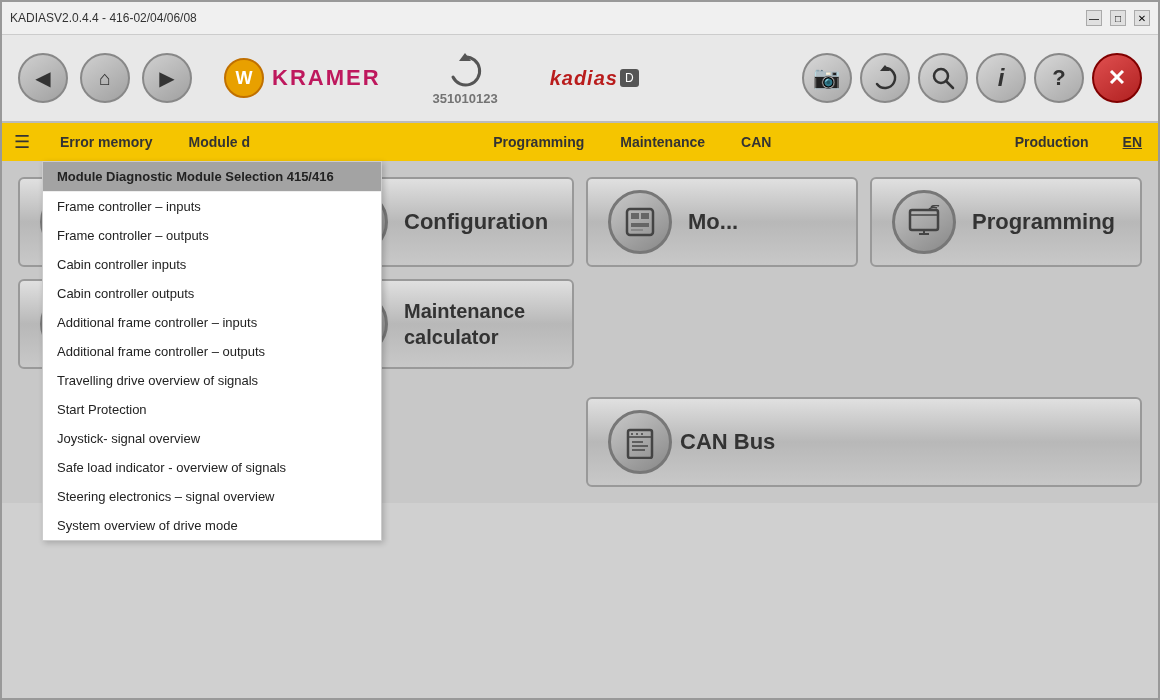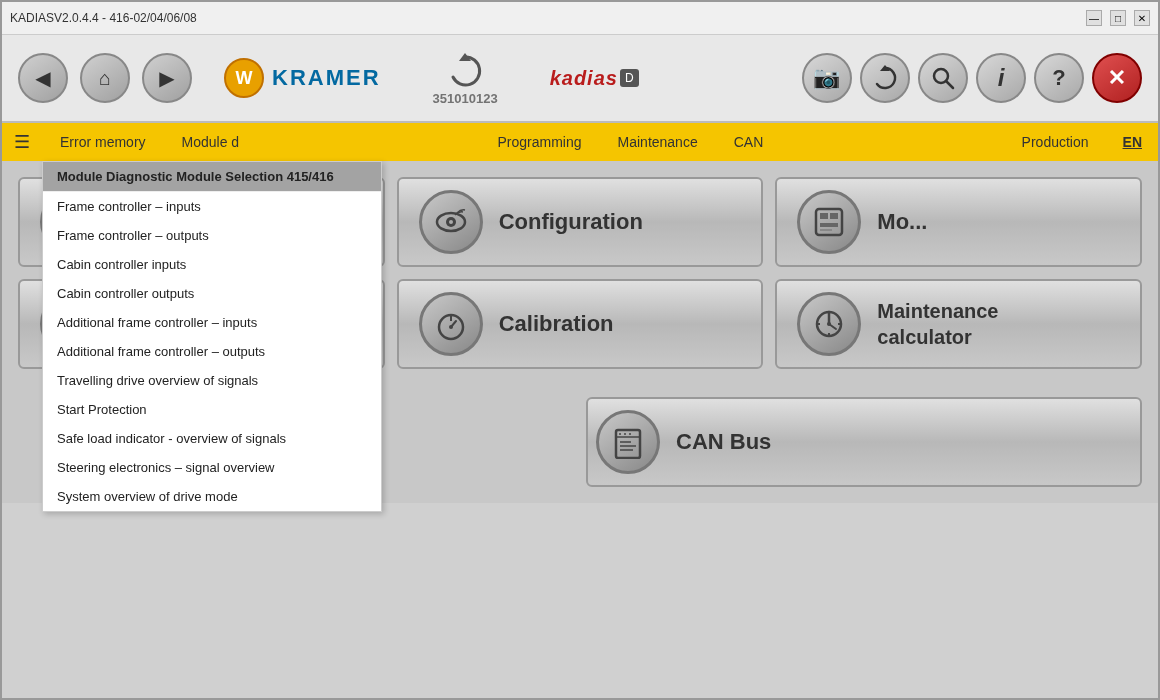--- a/index.html
+++ b/index.html
@@ -80,21 +80,21 @@
       align-items: center;
       justify-content: center;
       font-weight: bold;
       font-size: 18px;
       color: white;
       border: 2px solid #c07000;
     }
     #kramer-text {
       font-size: 22px;
       font-weight: bold;
-      color: #0369a1;
+      color: #be185d;
       letter-spacing: 2px;
     }
     #serial-area {
       display: flex;
       flex-direction: column;
       align-items: center;
       margin: 0 20px;
     }
     .refresh-icon-svg {
       width: 40px;
@@ -157,21 +157,21 @@
       cursor: pointer;
       font-size: 18px;
       color: #333;
     }
     .nav-item {
       padding: 0 18px;
       height: 38px;
       display: flex;
       align-items: center;
       font-size: 14px;
-      font-weight: normal;
+      font-weight: bold;
       color: #333;
       cursor: pointer;
       white-space: nowrap;
     }
     .nav-spacer {
       flex: 1;
     }
     .nav-lang {
       padding: 0 16px;
       font-size: 14px;
@@ -203,21 +203,21 @@
       background: #a3a3a3;
       border-bottom: 1px solid #eee;
     }
 
     
     #main {
       background: #c8c8c8;
       height: calc(700px - 28px - 88px - 38px);
       padding: 16px;
       display: grid;
-      grid-template-columns: 1fr 1fr 1fr;
+      grid-template-columns: 1fr 1fr 1fr 1fr;
       gap: 12px;
     }
 
     .main-btn {
       background: linear-gradient(180deg, #e0e0e0 0%, #b8b8b8 50%, #c8c8c8 100%);
       border: 2px solid #999;
       border-radius: 6px;
       display: flex;
       align-items: center;
       padding: 0 20px;
@@ -348,20 +348,21 @@
   <div id="dropdown-menu">
   <div class="dropdown-item">Module Diagnostic Module Selection 415/416</div>
       <div class="dropdown-item">Frame controller – inputs</div>
       <div class="dropdown-item">Frame controller – outputs</div>
       <div class="dropdown-item">Cabin controller inputs</div>
       <div class="dropdown-item">Cabin controller outputs</div>
       <div class="dropdown-item">Additional frame controller – inputs</div>
       <div class="dropdown-item">Additional frame controller – outputs</div>
       <div class="dropdown-item">Travelling drive overview of signals</div>
       <div class="dropdown-item">Start Protection</div>
+      <div class="dropdown-item">Joystick- signal overview</div>
       <div class="dropdown-item">Safe load indicator - overview of signals</div>
       <div class="dropdown-item">Steering electronics – signal overview</div>
       <div class="dropdown-item">System overview of drive mode</div>
     </div>
 </div>
 
 <div id="main">
 
   <div class="main-btn">
     <div class="main-btn-icon">
@@ -452,22 +453,22 @@
   #can-bus-row {
     background: #c8c8c8;
     padding: 0 16px 16px 16px;
   }
   .can-bus-btn {
     background: linear-gradient(180deg, #e0e0e0 0%, #b8b8b8 50%, #c8c8c8 100%);
     border: 2px solid #999;
     border-radius: 6px;
     display: flex;
     align-items: center;
-    padding: 0 8px;
-    gap: 16px;
+    padding: 0 20px;
+    gap: 8px;
     cursor: pointer;
     min-height: 90px;
     width: calc(50% - 6px);
     margin-left: calc(50% + 6px);
   }
 </style>
 <div id="can-bus-row">
   <div class="can-bus-btn">
     <div class="main-btn-icon">
       <svg width="34" height="34" viewBox="0 0 34 34">

